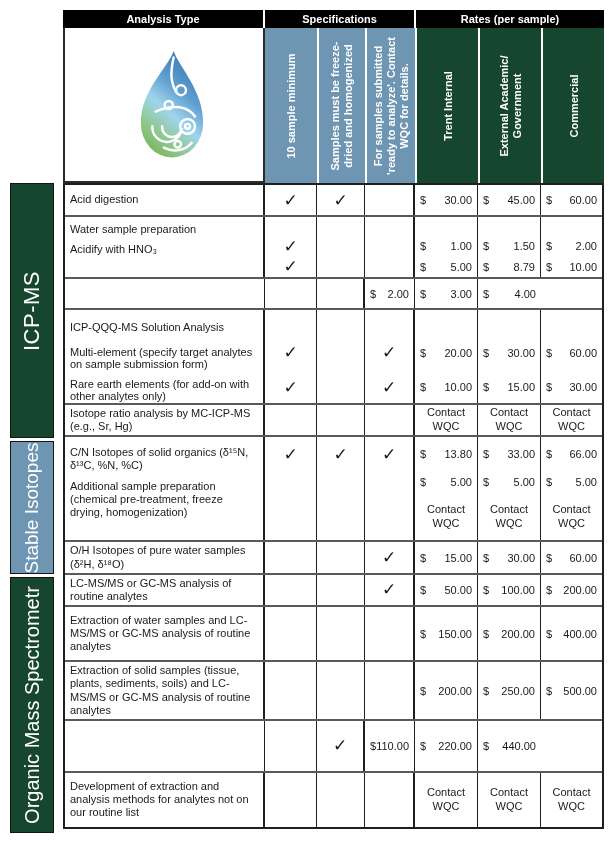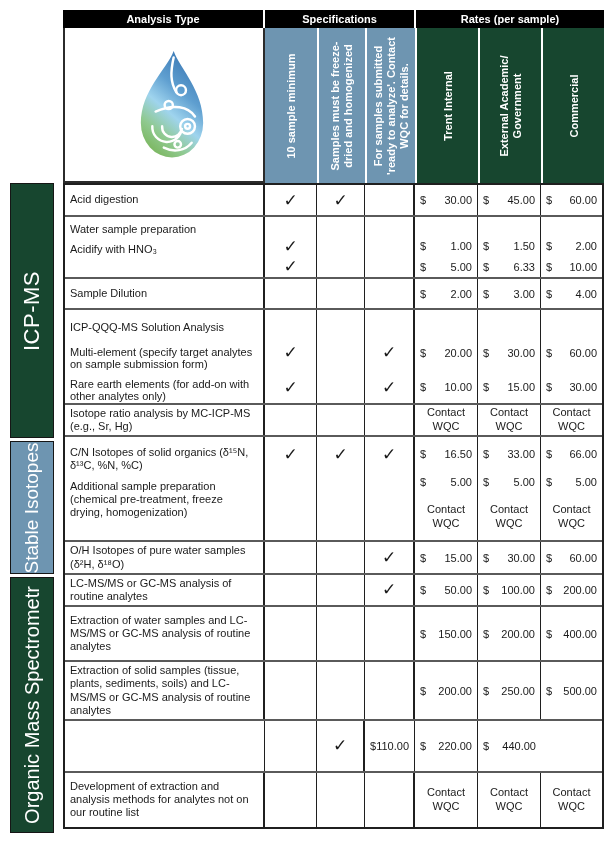--- a/index.html
+++ b/index.html
@@ -216,21 +216,21 @@
             <div class="msub h19"></div>
             <div class="msub h20">
                 <div class="money">
                   <span>$</span>
                   <span>1.50</span>
                 </div>
               </div>
             <div class="msub h21">
                 <div class="money">
                   <span>$</span>
-                  <span>6.33</span>
+                  <span>8.79</span>
                 </div>
               </div>
           </div>
           <div class="cell cr3 col">
             <div class="msub h19"></div>
             <div class="msub h20">
                 <div class="money">
                   <span>$</span>
                   <span>2.00</span>
                 </div>
@@ -238,23 +238,20 @@
             <div class="msub h21">
                 <div class="money">
                   <span>$</span>
                   <span>10.00</span>
                 </div>
               </div>
           </div>
         </div>
 
         <div class="trow g31">
-          <div class="cell ca single">
-              <span>Sample Dilution</span>
-            </div>
           <div class="cell single center"></div>
           <div class="cell single center"></div>
           <div class="cell cs3 single center"></div>
           <div class="cell single">
               <div class="money">
                 <span>$</span>
                 <span>2.00</span>
               </div>
             </div>
           <div class="cell single">
@@ -398,21 +395,21 @@
             <div class="ssub h34">
                 <span class="chk">✓</span>
               </div>
             <div class="ssub h22"></div>
               <div class="ssub h47"></div>
           </div>
           <div class="cell col">
             <div class="msub h34">
                 <div class="money">
                   <span>$</span>
-                  <span>16.50</span>
+                  <span>13.80</span>
                 </div>
               </div>
             <div class="msub h22">
                 <div class="money">
                   <span>$</span>
                   <span>5.00</span>
                 </div>
               </div>
             <div class="msub h47">
                 <div class="contact">Contact WQC</div>

